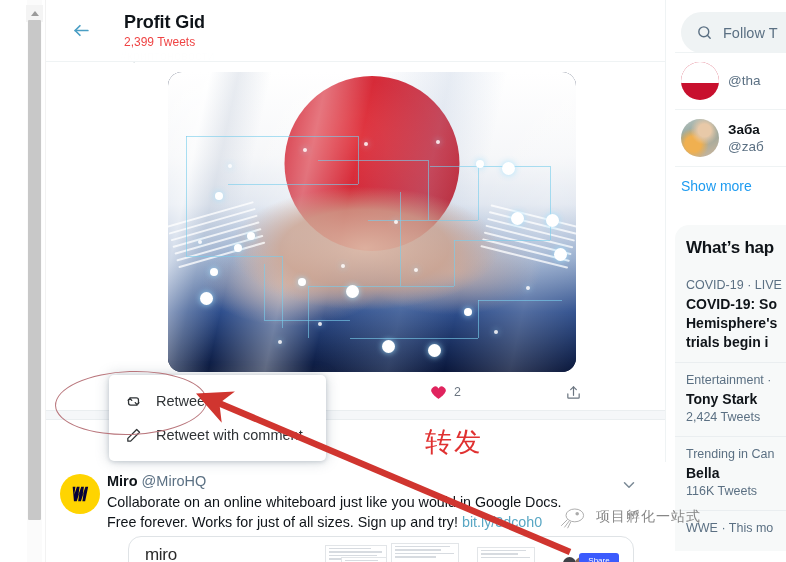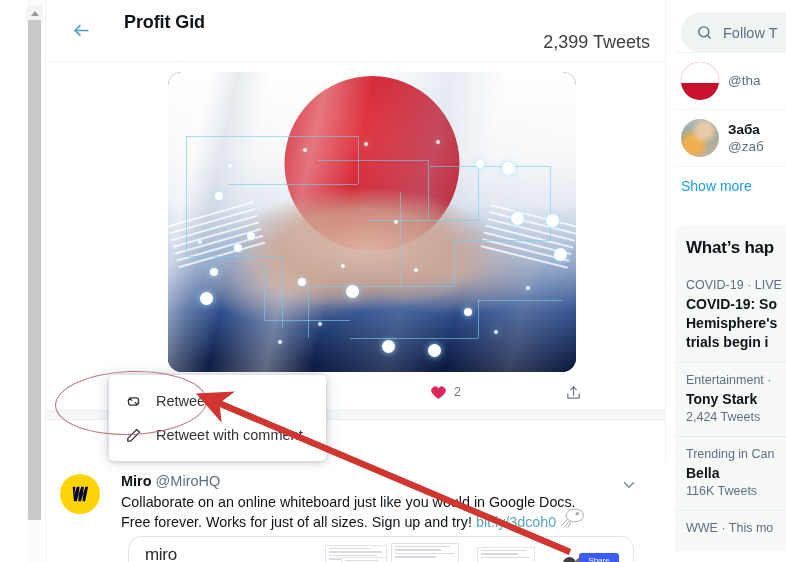--- a/index.html
+++ b/index.html
@@ -60,21 +60,21 @@
     width: 34px; height: 34px; border-radius: 50%;
     display: flex; align-items: center; justify-content: center;
     flex: 0 0 34px; margin-right: 10px; margin-left:6px;
   }
   .back-btn svg { width: 19px; height: 19px; display:block; }
   .head-text { flex: 1 1 auto; min-width: 0; margin-left: 16px; }
   .head-title {
     font-size: 18px; font-weight: bold; line-height: 22px;
     color: #0f1419; letter-spacing: -.1px;
   }
-  .head-sub { font-size: 18px; color: #404040; line-height: 17px; margin-top: 1px; text-align: right; }
+  .head-sub { font-size: 12px; color: #ef4444; line-height: 17px; margin-top: 1px; }
   .follow-btn {
     flex: 0 0 auto;
     border: 1.4px solid #9fd1e6; border-radius: 20px;
     color: #4a9ec4; background: #fff;
     font-size: 14.5px; font-weight: bold;
     padding: 7px 20px 8px; line-height: 16px;
     letter-spacing: .1px;
   }
 
   
@@ -153,21 +153,21 @@
   .rt-item {
     height: 34px; display:flex; align-items:center; gap:14px; padding: 0 16px;
     font-size: 14.5px; color: #2f3336;
   }
   .rt-item svg { width: 17px; height: 17px; flex:0 0 17px; }
 
   
   .miro-tweet {
     position: absolute; left: 46px; top: 462px; width: 620px; height: 100px;
     z-index: 2; background: #fff; padding: 8px 14px 0 14px;
-    display:flex; gap: 21px;
+    display:flex; gap: 7px;
   }
   .miro-av {
     flex: 0 0 40px; width:40px; height:40px; border-radius:50%;
     background: #ffd400; display:flex; align-items:center; justify-content:center;
     margin-top: 4px;
   }
   .miro-av svg { width:22px; height:22px; display:block; }
   .miro-body { flex:1 1 auto; min-width:0; padding-top:2px; }
   .miro-line1 { font-size: 14.5px; line-height: 19px; white-space:nowrap; }
   .miro-name { font-weight: bold; color:#0f1419; }
@@ -534,22 +534,24 @@
     <svg width="400" height="170" viewBox="0 0 400 170">
       <defs>
         <marker id="ahead" markerWidth="6" markerHeight="6" refX="4.4" refY="3" orient="auto">
           <path d="M0,0.4 L5.4,3 L0,5.6 L1.5,3 z" fill="#d0352f"></path>
         </marker>
       </defs>
       <line x1="380" y1="162" x2="12" y2="6" stroke="#d0352f" stroke-width="6.5" marker-end="url(#ahead)" stroke-linecap="butt"></line>
     </svg>
   </div>
 
+  <div class="anno anno-cn">转发</div>
 
   <div class="watermark">
     <svg class="wm-logo" viewBox="0 0 40 30" fill="none" stroke="#8a8a8a" stroke-width="1.2">
       <ellipse cx="21" cy="13" rx="11" ry="8"></ellipse>
       <circle cx="24" cy="11" r="2.2" fill="#8a8a8a" stroke="none"></circle>
       <path d="M12 18 L4 26 M14 20 L8 28 M16 21 L12 29"></path>
     </svg>
+    <span class="wm-text">项目孵化一站式</span>
   </div>
 
 </div>
 
 </body></html>

